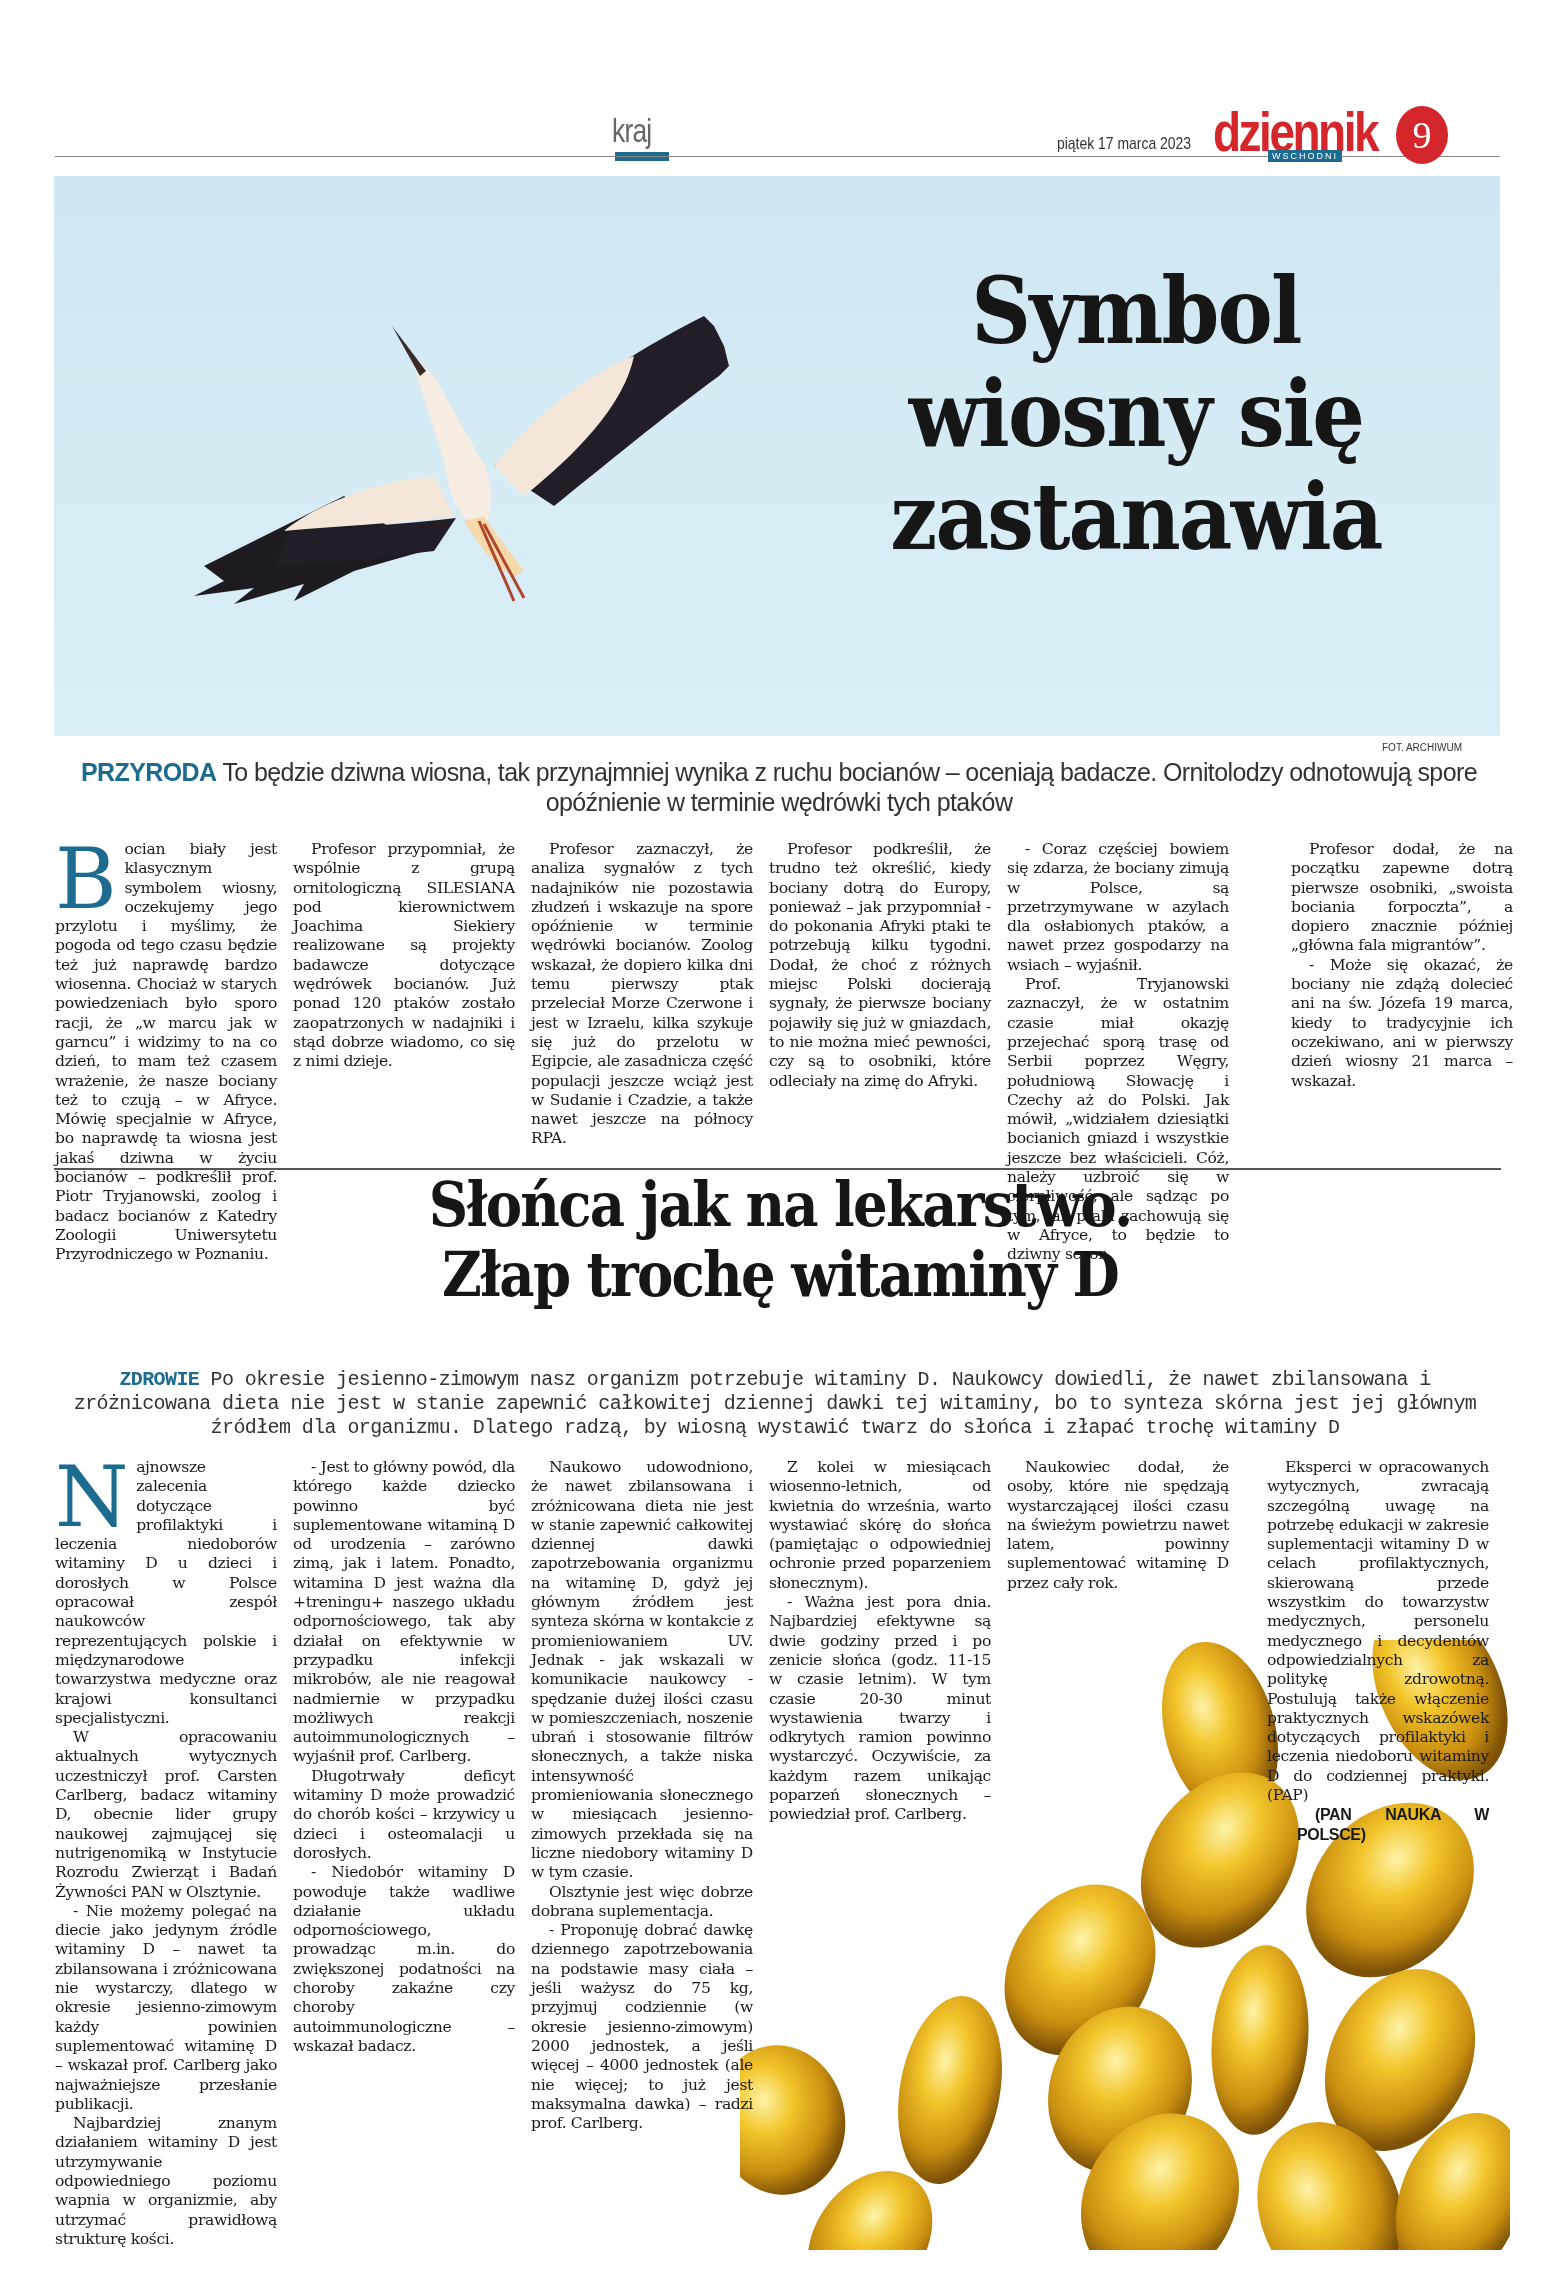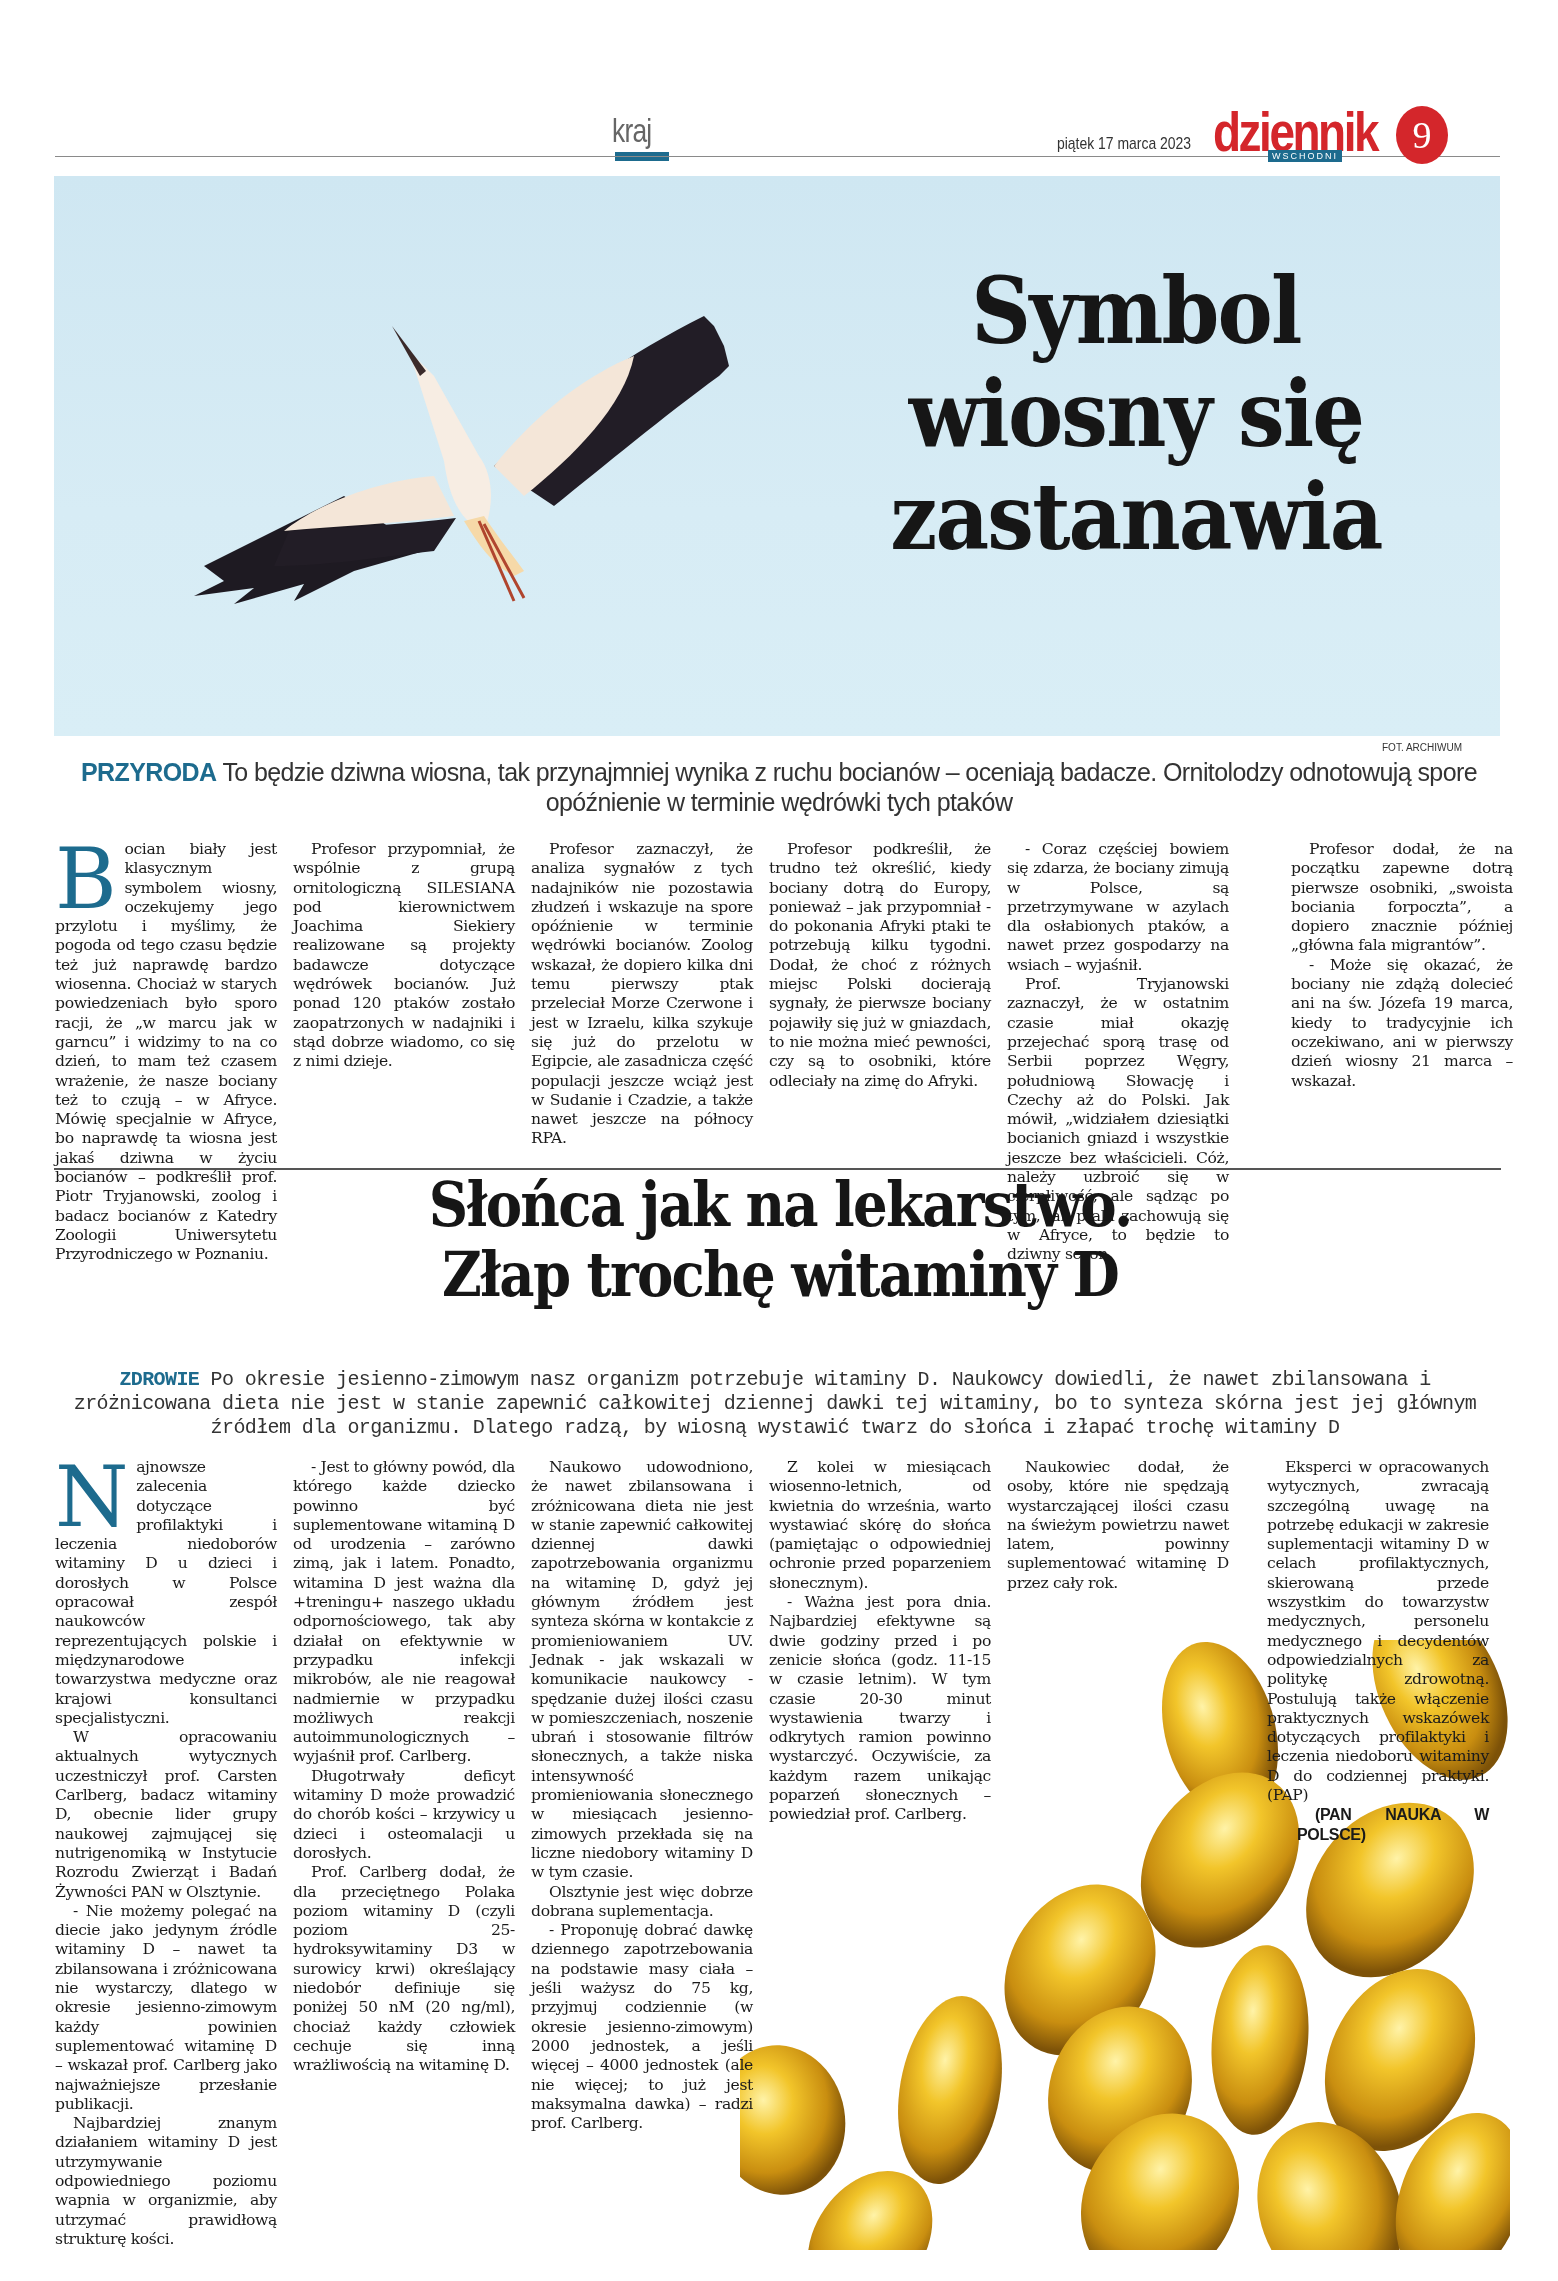--- a/index.html
+++ b/index.html
@@ -134,21 +134,21 @@
 
 <div class="col" style="left:55px;top:1458px;width:222px;">
   <p class="noind"><span class="drop">N</span><span>ajnowsze zalecenia dotyczące profilaktyki i leczenia niedoborów witaminy D u dzieci i dorosłych w Polsce opracował zespół naukowców reprezentujących polskie i międzynarodowe towarzystwa medyczne oraz krajowi konsultanci specjalistyczni.</span></p>
   <p>W opracowaniu aktualnych wytycznych uczestniczył prof. Carsten Carlberg, badacz witaminy D, obecnie lider grupy naukowej zajmującej się nutrigenomiką w Instytucie Rozrodu Zwierząt i Badań Żywności PAN w Olsztynie.</p>
   <p>- Nie możemy polegać na diecie jako jedynym źródle witaminy D – nawet ta zbilansowana i zróżnicowana nie wystarczy, dlatego w okresie jesienno-zimowym każdy powinien suplementować witaminę D – wskazał prof. Carlberg jako najważniejsze przesłanie publikacji.</p>
   <p>Najbardziej znanym działaniem witaminy D jest utrzymywanie odpowiedniego poziomu wapnia w organizmie, aby utrzymać prawidłową strukturę kości.</p>
 </div>
 <div class="col" style="left:293px;top:1458px;width:222px;">
   <p>- Jest to główny powód, dla którego każde dziecko powinno być suplementowane witaminą D od urodzenia – zarówno zimą, jak i latem. Ponadto, witamina D jest ważna dla +treningu+ naszego układu odpornościowego, tak aby działał on efektywnie w przypadku infekcji mikrobów, ale nie reagował nadmiernie w przypadku możliwych reakcji autoimmunologicznych – wyjaśnił prof. Carlberg.</p>
   <p>Długotrwały deficyt witaminy D może prowadzić do chorób kości – krzywicy u dzieci i osteomalacji u dorosłych.</p>
-  <p>Prof. Carlberg dodał, że dla przeciętnego Polaka poziom witaminy D (czyli poziom 25-hydroksywitaminy D3 w surowicy krwi) określający niedobór definiuje się poniżej 50 nM (20 ng/ml), chociaż każdy człowiek cechuje się inną wrażliwością na witaminę D.</p>
+  <p>- Niedobór witaminy D powoduje także wadliwe działanie układu odpornościowego, prowadząc m.in. do zwiększonej podatności na choroby zakaźne czy choroby autoimmunologiczne – wskazał badacz.</p>
 </div>
 <div class="col" style="left:531px;top:1458px;width:222px;">
   <p>Naukowo udowodniono, że nawet zbilansowana i zróżnicowana dieta nie jest w stanie zapewnić całkowitej dziennej dawki zapotrzebowania organizmu na witaminę D, gdyż jej głównym źródłem jest synteza skórna w kontakcie z promieniowaniem UV. Jednak - jak wskazali w komunikacie naukowcy - spędzanie dużej ilości czasu w pomieszczeniach, noszenie ubrań i stosowanie filtrów słonecznych, a także niska intensywność promieniowania słonecznego w miesiącach jesienno-zimowych przekłada się na liczne niedobory witaminy D w tym czasie.</p>
   <p>Olsztynie jest więc dobrze dobrana suplementacja.</p>
   <p>- Proponuję dobrać dawkę dziennego zapotrzebowania na podstawie masy ciała – jeśli ważysz do 75 kg, przyjmuj codziennie (w okresie jesienno-zimowym) 2000 jednostek, a jeśli więcej – 4000 jednostek (ale nie więcej; to już jest maksymalna dawka) – radzi prof. Carlberg.</p>
 </div>
 <div class="col" style="left:769px;top:1458px;width:222px;">
   <p>Z kolei w miesiącach wiosenno-letnich, od kwietnia do września, warto wystawiać skórę do słońca (pamiętając o odpowiedniej ochronie przed poparzeniem słonecznym).</p>
   <p>- Ważna jest pora dnia. Najbardziej efektywne są dwie godziny przed i po zenicie słońca (godz. 11-15 w czasie letnim). W tym czasie 20-30 minut wystawienia twarzy i odkrytych ramion powinno wystarczyć. Oczywiście, za każdym razem unikając poparzeń słonecznych – powiedział prof. Carlberg.</p>
 </div>

